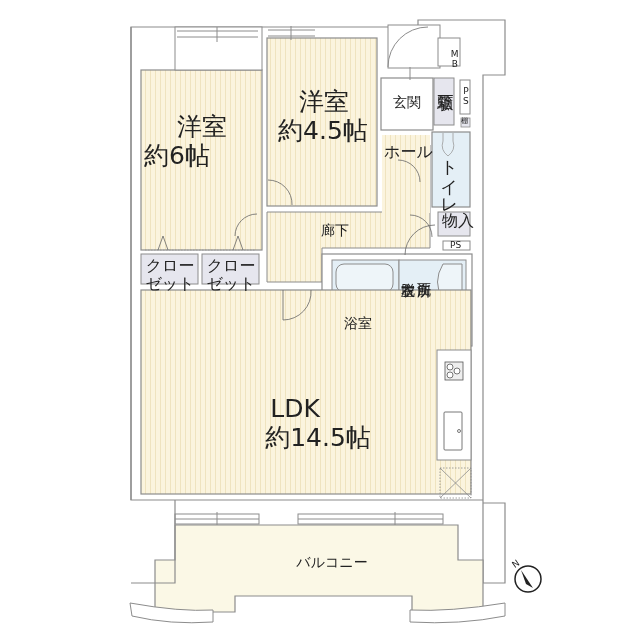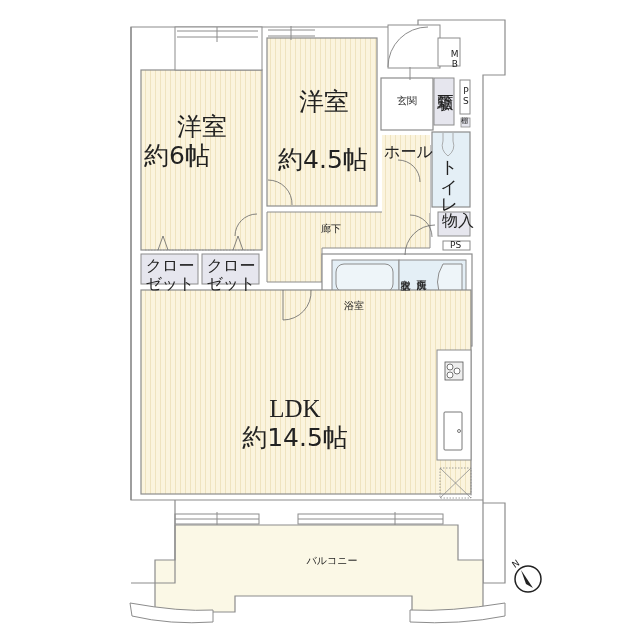--- a/index.html
+++ b/index.html
@@ -1,20 +1,20 @@
 <!DOCTYPE html>
 <html><head>
   <meta charset="utf-8">
   <style>
     html, body { margin: 0; padding: 0; background: #ffffff; }
     body { width: 640px; height: 640px; position: relative; overflow: hidden; font-family: "DejaVu Sans", sans-serif; }
     #plan { position: absolute; left: 0; top: 0; width: 640px; height: 640px; }
     .lbl { position: absolute; color: #222; text-align: center; line-height: 1.1; white-space: pre; }
     .lbl-big { font-size: 25px; }
-    .lbl-mid { font-size: 10px; font-family: Liberation Serif, serif; }
+    .lbl-mid { font-size: 14px; font-family: Liberation Serif, serif; }
     .lbl-sm { font-size: 16px; }
     .lbl-xs { font-size: 9px; }
     .vert { writing-mode: vertical-rl; text-orientation: upright; }
   </style>
 </head>
 <body>
 
 <svg id="plan" viewBox="0 0 640 640" xmlns="http://www.w3.org/2000/svg">
   <defs>
     <pattern id="wood" width="5" height="10" patternUnits="userSpaceOnUse">
@@ -129,41 +129,41 @@
     <circle cx="528" cy="579" r="13" fill="#ffffff" stroke="#222" stroke-width="1.5"></circle>
     <path d="M521 570 L533 588 L526 584 Z" fill="#222"></path>
     <text x="513" y="567" font-size="9" fill="#222" font-family="DejaVu Sans, sans-serif" transform="rotate(-35 516 565)">N</text>
   </g>
 </svg>
 
 <div class="lbl lbl-big" style="left:160px;top:113px;width:84px;">洋室</div>
 <div class="lbl lbl-big" style="left:137px;top:142px;width:80px;">約6帖</div>
 
 <div class="lbl lbl-big" style="left:282px;top:88px;width:84px;">洋室</div>
-<div class="lbl lbl-big" style="left:267px;top:117px;width:112px;margin-top:29px;">約4.5帖</div>
+<div class="lbl lbl-big" style="left:267px;top:117px;width:112px;">約4.5帖</div>
 
-<div class="lbl lbl-big" style="left:240px;top:395px;width:110px;font-family:Liberation Serif, serif;">LDK</div>
-<div class="lbl lbl-big" style="left:225px;top:424px;width:140px;">約14.5帖</div>
+<div class="lbl lbl-big" style="left:240px;top:395px;width:110px;">LDK</div>
+<div class="lbl lbl-big" style="left:225px;top:424px;width:140px;padding-left:23px;">約14.5帖</div>
 
 <div class="lbl lbl-mid" style="left:384px;top:95px;width:46px;">玄関</div>
 <div class="lbl lbl-sm vert" style="left:437px;top:82px;">下駄箱</div>
 <div class="lbl lbl-xs" style="left:444px;top:40px;line-height:1;">
   <span style="writing-mode:vertical-rl;text-orientation:upright;">MB</span>
 </div>
 <div class="lbl lbl-xs vert" style="left:460px;top:86px;">PS</div>
 <div class="lbl" style="left:461px;top:118px;font-size:7px;">棚</div>
 
 <div class="lbl lbl-sm" style="left:384px;top:143px;">ホール</div>
 <div class="lbl vert" style="left:440px;top:148px;font-size:17px;">トイレ</div>
 <div class="lbl lbl-sm" style="left:442px;top:212px;">物入</div>
 <div class="lbl lbl-xs" style="left:450px;top:241px;">PS</div>
 
 <div class="lbl lbl-mid" style="left:321px;top:223px;">廊下</div>
 
-<div class="lbl lbl-mid" style="left:344px;top:300px;">浴室</div>
+<div class="lbl lbl-mid" style="left:344px;top:316px;">浴室</div>
 <div class="lbl lbl-mid vert" style="left:416px;top:272px;">洗面所</div>
 <div class="lbl lbl-mid vert" style="left:400px;top:272px;">脱衣室</div>
 
 <div class="lbl lbl-sm" style="left:145px;top:257px;width:50px;">クロー
 ゼット</div>
 <div class="lbl lbl-sm" style="left:206px;top:257px;width:50px;">クロー
 ゼット</div>
 
 <div class="lbl lbl-mid" style="left:282px;top:555px;width:100px;">バルコニー</div>
 

